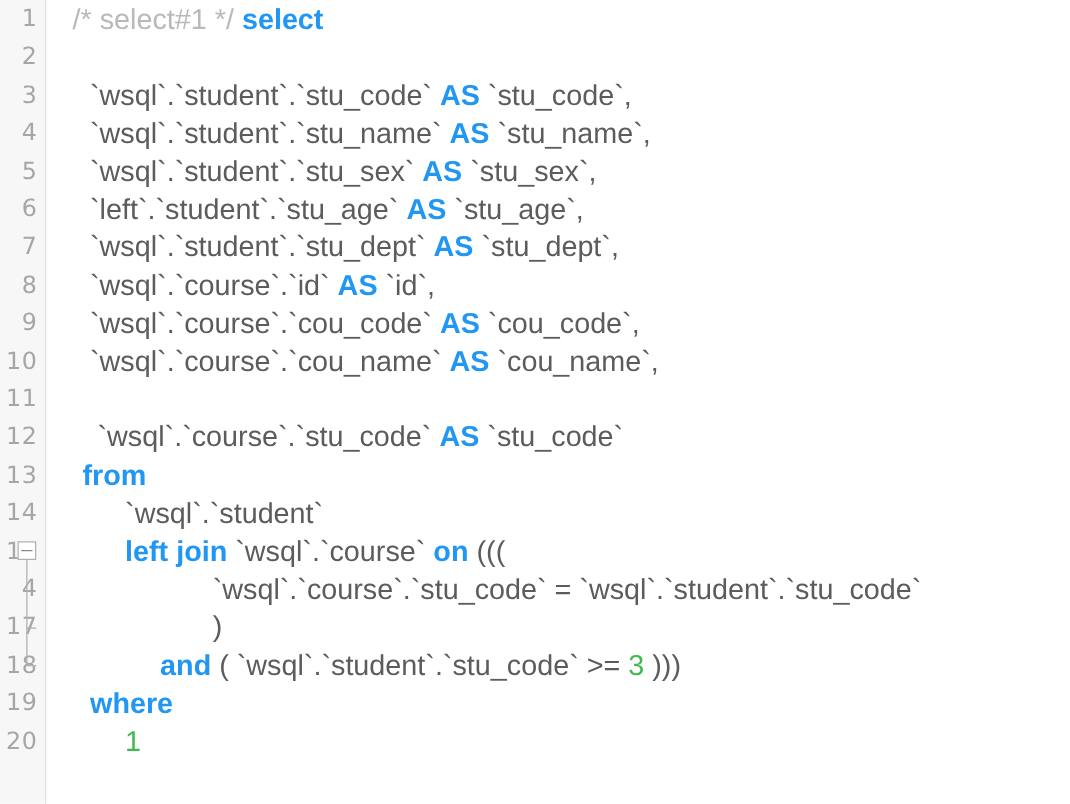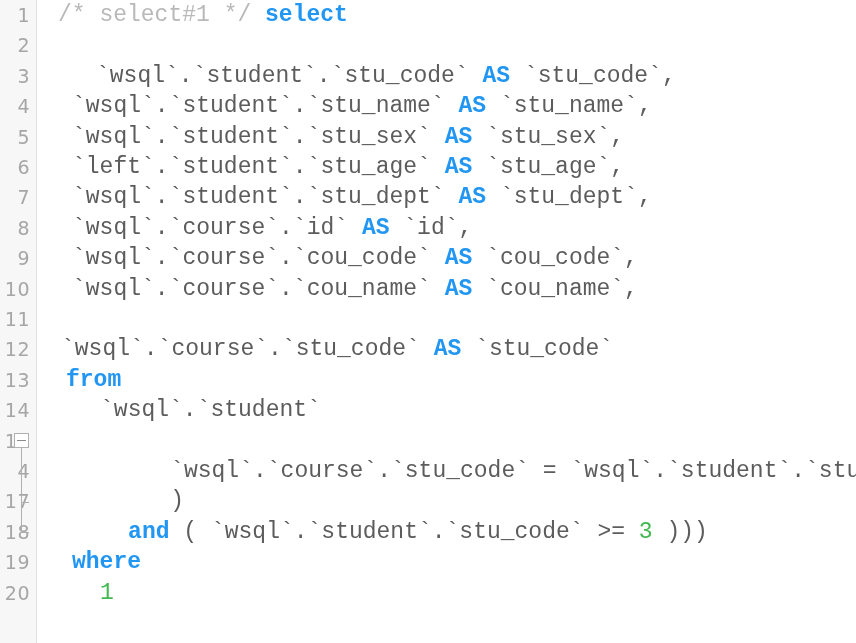--- a/index.html
+++ b/index.html
@@ -51,21 +51,21 @@
     font-family: "DejaVu Sans", "Liberation Sans", sans-serif;
     letter-spacing: 0.5px;
     white-space: pre;
   }
 
   .code {
     position: absolute;
     left: 58px;
     white-space: pre;
     font-size: 23px;
-    font-family: Liberation Mono, monospace;
+    font-family: Liberation Sans, sans-serif;
     color: #5c5c5c;
     letter-spacing: 0px;
   }
 
   
   .kw      { color: #2196f3; font-weight: bold; }
   .num     { color: #3fb950; }
   .comment { color: #b9b9b9; }
   .id      { color: #5c5c5c; }
   .punc    { color: #5c5c5c; }
@@ -123,21 +123,21 @@
   <div id="rows">
       <div class="row" style="top: 0px;">
         <div class="lineno">1</div>
         <div class="code" style="left: 58px;"><span class="comment">/* select#1 */</span><span class="punc"> </span><span class="kw">select</span></div>
       </div>
       <div class="row" style="top: 30.4px;">
         <div class="lineno">2</div>
       </div>
       <div class="row" style="top: 60.8px;">
         <div class="lineno">3</div>
-        <div class="code" style="left: 72.02px; margin-left: 24px;"><span class="id">`wsql`.`student`.`stu_code` </span><span class="kw">AS</span><span class="id"> `stu_code`,</span></div>
+        <div class="code" style="left: 72.02px;"><span class="id">`wsql`.`student`.`stu_code` </span><span class="kw">AS</span><span class="id"> `stu_code`,</span></div>
       </div>
       <div class="row" style="top: 91.2px;">
         <div class="lineno">4</div>
         <div class="code" style="left: 72.02px;"><span class="id">`wsql`.`student`.`stu_name` </span><span class="kw">AS</span><span class="id"> `stu_name`,</span></div>
       </div>
       <div class="row" style="top: 121.6px;">
         <div class="lineno">5</div>
         <div class="code" style="left: 72.02px;"><span class="id">`wsql`.`student`.`stu_sex` </span><span class="kw">AS</span><span class="id"> `stu_sex`,</span></div>
       </div>
       <div class="row" style="top: 152px;">
@@ -158,32 +158,33 @@
       </div>
       <div class="row" style="top: 273.6px;">
         <div class="lineno">10</div>
         <div class="code" style="left: 72.02px;"><span class="id">`wsql`.`course`.`cou_name` </span><span class="kw">AS</span><span class="id"> `cou_name`,</span></div>
       </div>
       <div class="row" style="top: 304px;">
         <div class="lineno">11</div>
       </div>
       <div class="row" style="top: 334.4px;">
         <div class="lineno">12</div>
-        <div class="code" style="left: 61px;"><span class="id">`wsql`.`course`.`stu_code` </span><span class="kw">AS</span><span class="id"> `stu_code`</span></div>
+        <div class="code" style="left: 78px;"><span class="id">`wsql`.`course`.`stu_code` </span><span class="kw">AS</span><span class="id"> `stu_code`</span></div>
       </div>
       <div class="row" style="top: 364.8px;">
         <div class="lineno">13</div>
         <div class="code" style="left: 66px;"><span class="kw">from</span></div>
       </div>
       <div class="row" style="top: 395.2px;">
         <div class="lineno">14</div>
         <div class="code" style="left: 100.06px;"><span class="id">`wsql`.`student`</span></div>
       </div>
       <div class="row" style="top: 425.6px;">
         <div class="lineno">15</div>
+        <div class="code" style="left: 100.06px;"><span class="kw">left join</span><span class="id"> `wsql`.`course` </span><span class="kw">on</span><span class="punc"> (((</span></div>
       </div>
       <div class="row" style="top: 456px;">
         <div class="lineno">4</div>
         <div class="code" style="left: 170.16px;"><span class="id">`wsql`.`course`.`stu_code` = `wsql`.`student`.`stu_code`</span></div>
       </div>
       <div class="row" style="top: 486.4px;">
         <div class="lineno">17</div>
         <div class="code" style="left: 170.16px;"><span class="punc">)</span></div>
       </div>
       <div class="row" style="top: 516.8px;">

